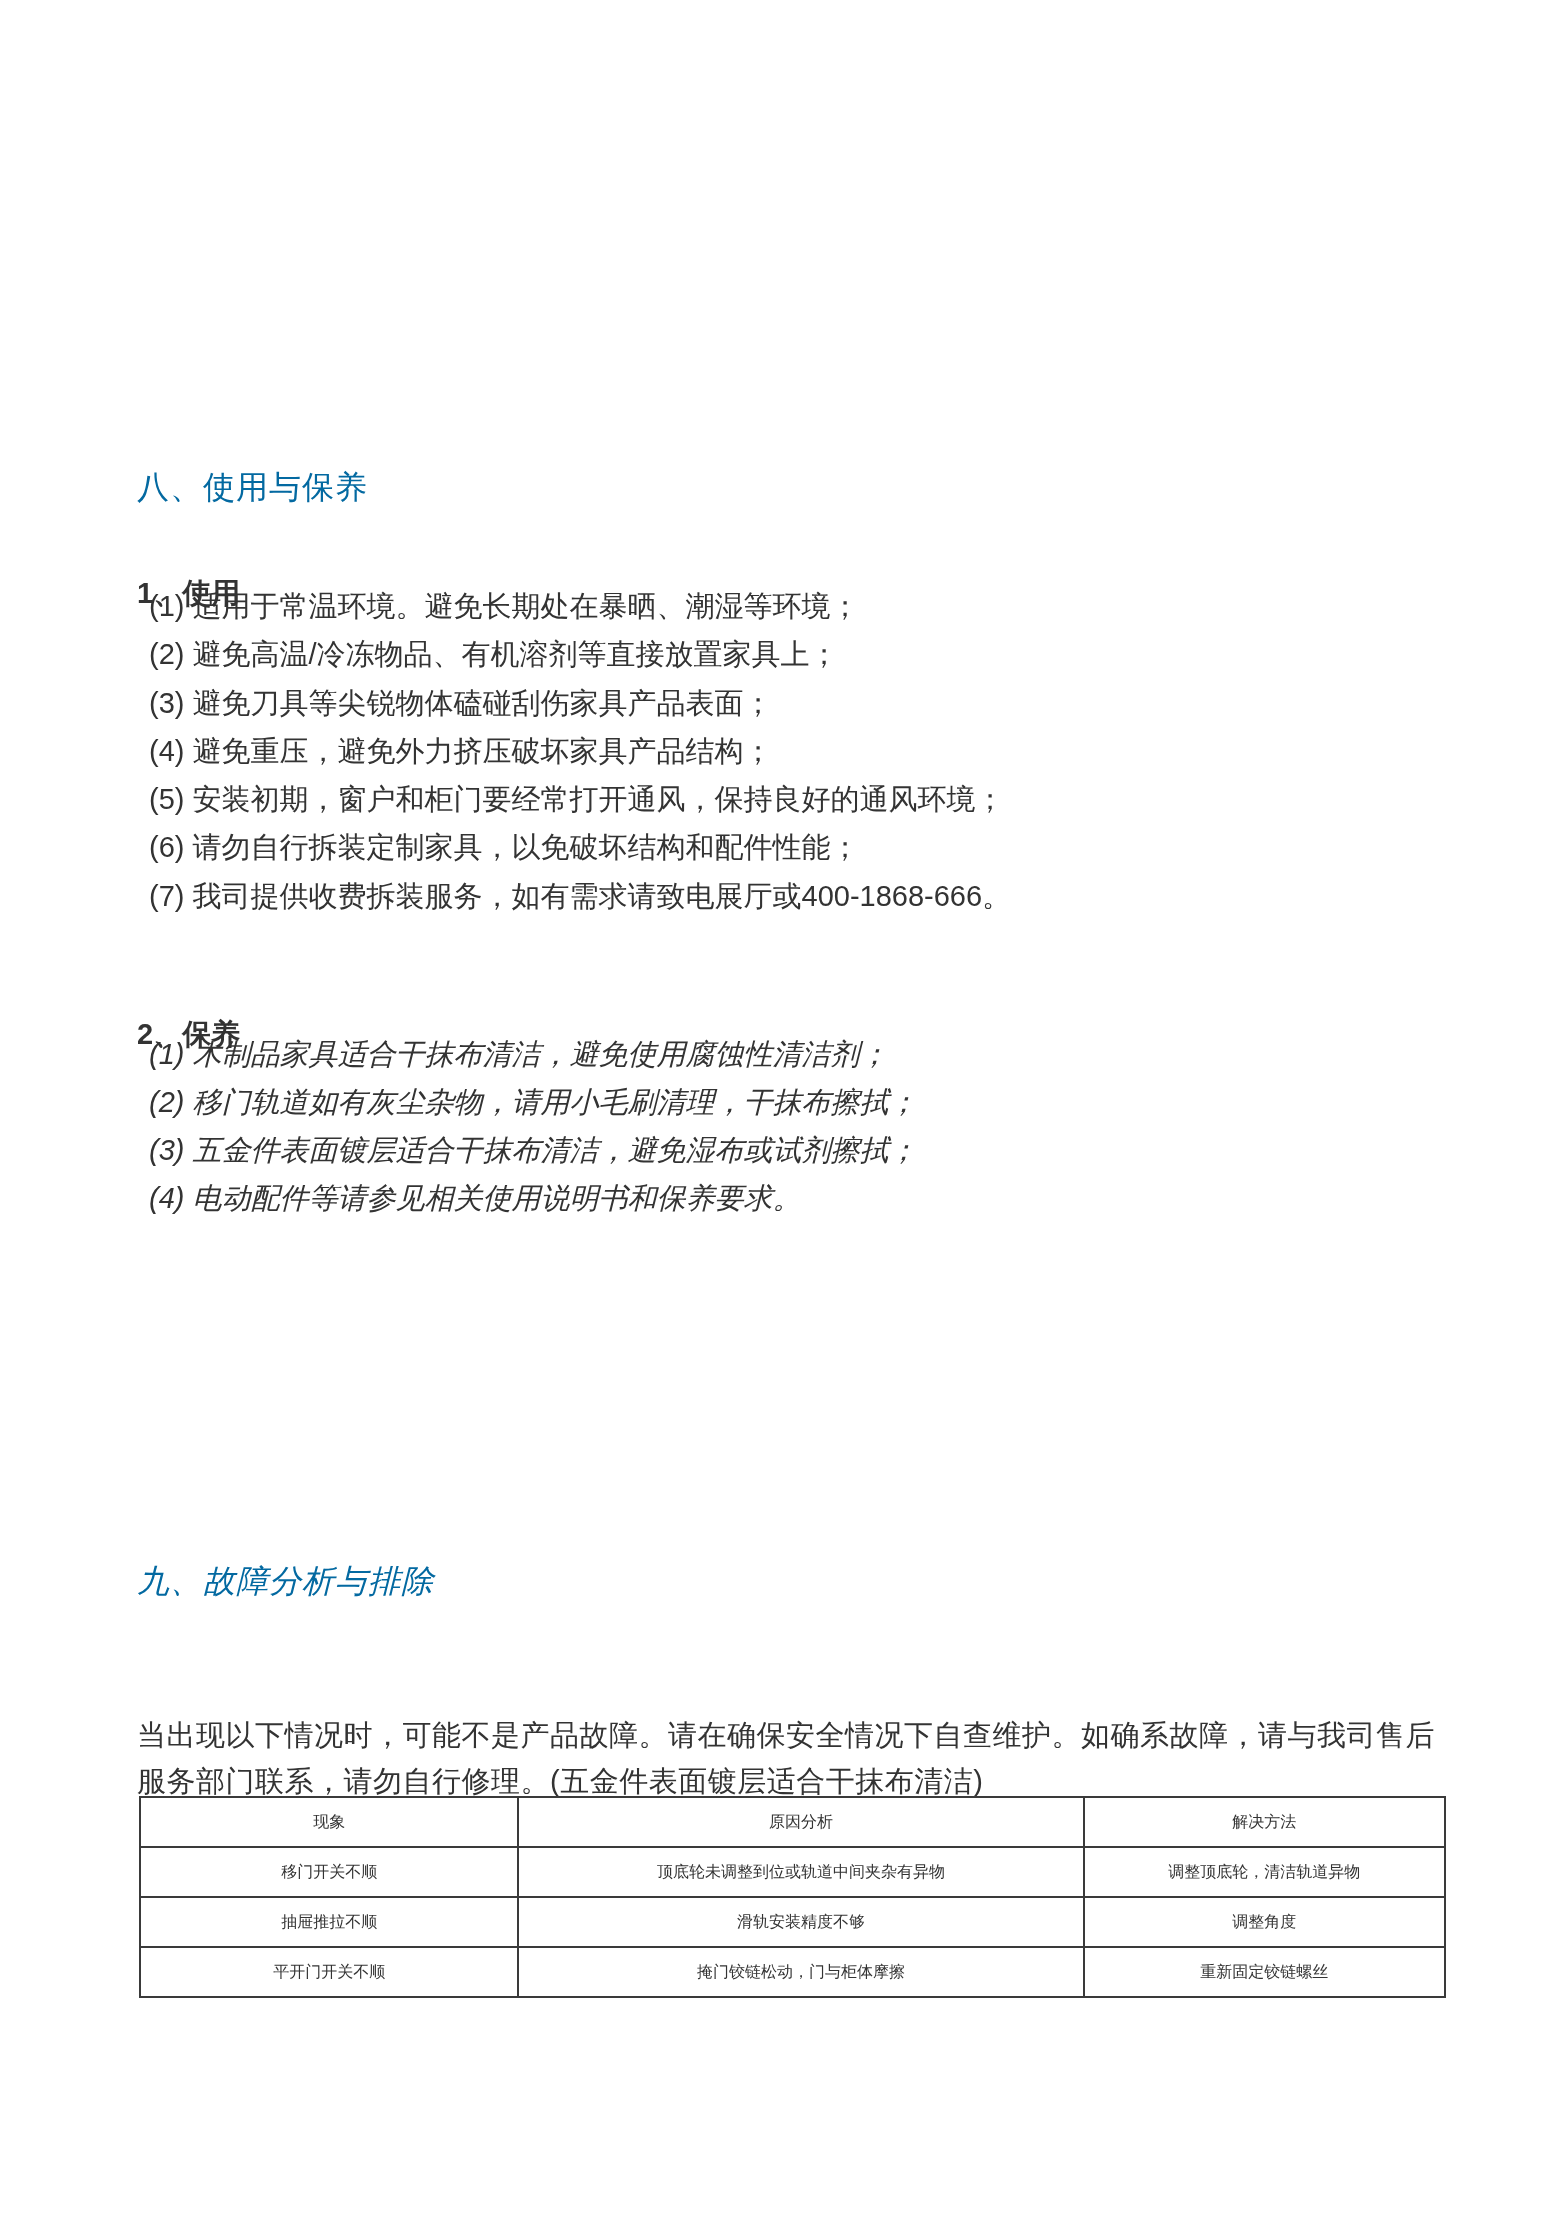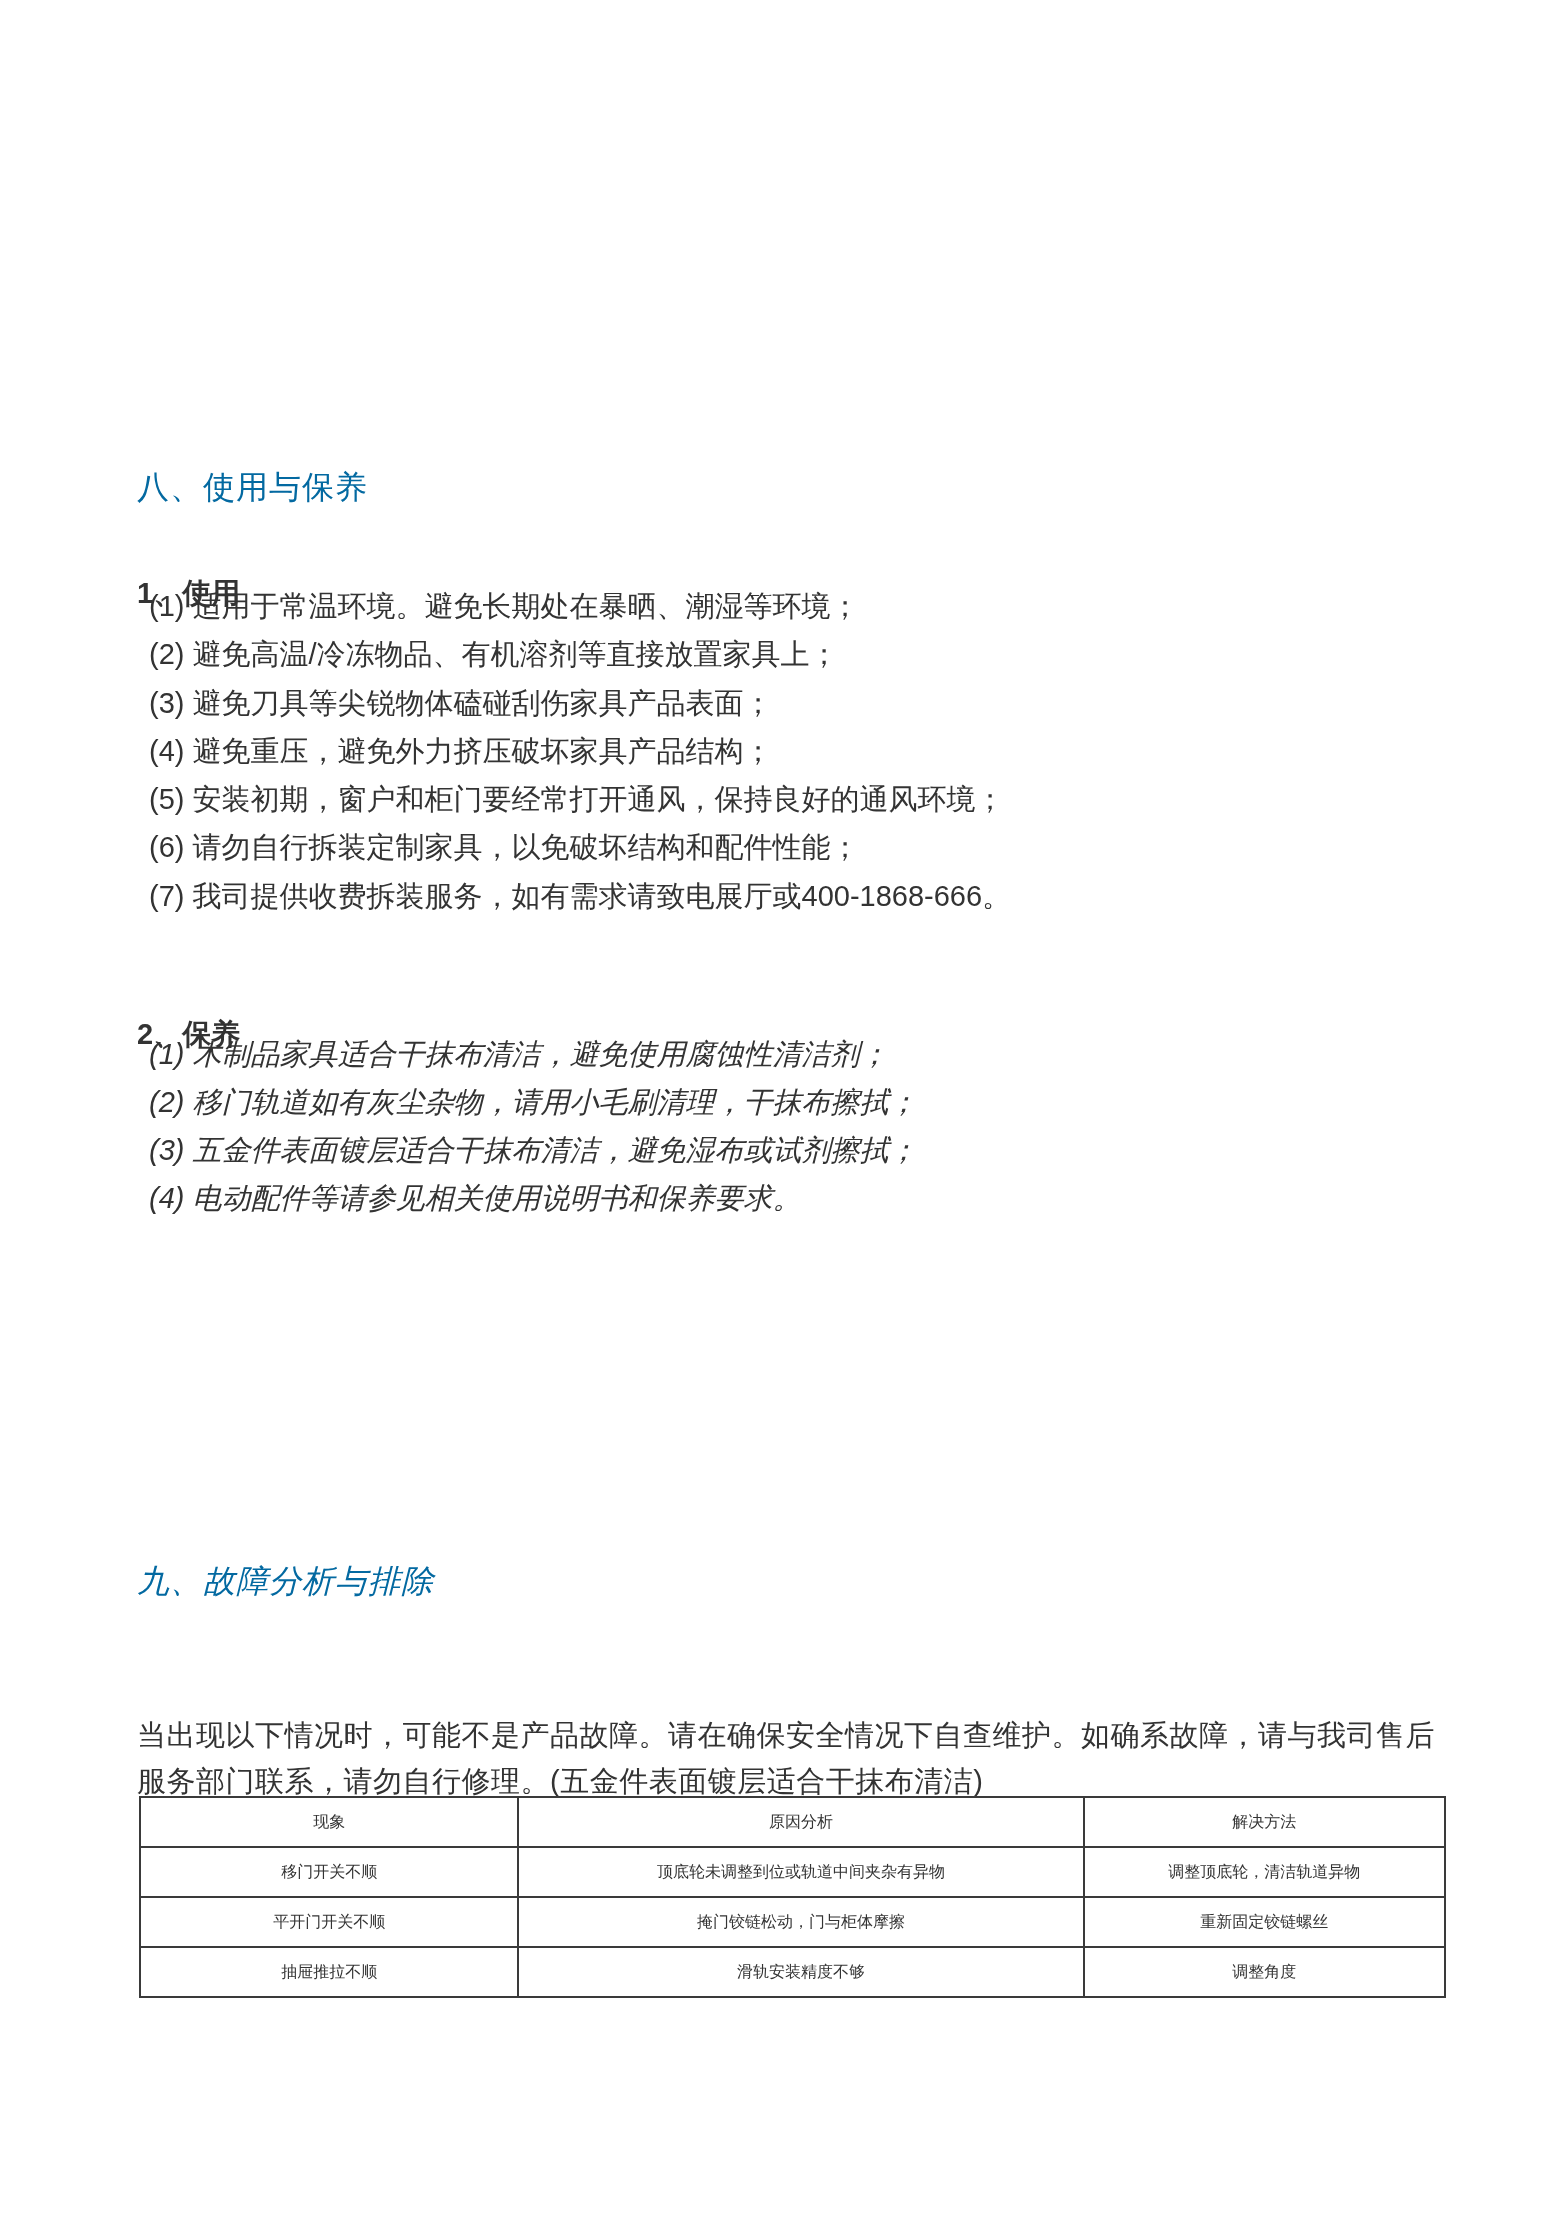--- a/index.html
+++ b/index.html
@@ -118,23 +118,23 @@
       <th>解决方法</th>
     </tr>
   </thead>
   <tbody>
     <tr>
       <td>移门开关不顺</td>
       <td>顶底轮未调整到位或轨道中间夹杂有异物</td>
       <td>调整顶底轮，清洁轨道异物</td>
     </tr>
     <tr>
+      <td>抽屉推拉不顺</td>
+      <td>滑轨安装精度不够</td>
+      <td>调整角度</td>
+    </tr>
+    <tr>
       <td>平开门开关不顺</td>
       <td>掩门铰链松动，门与柜体摩擦</td>
       <td>重新固定铰链螺丝</td>
-    </tr>
-    <tr>
-      <td>抽屉推拉不顺</td>
-      <td>滑轨安装精度不够</td>
-      <td>调整角度</td>
     </tr>
   </tbody>
 </table>
 
 </body></html>

